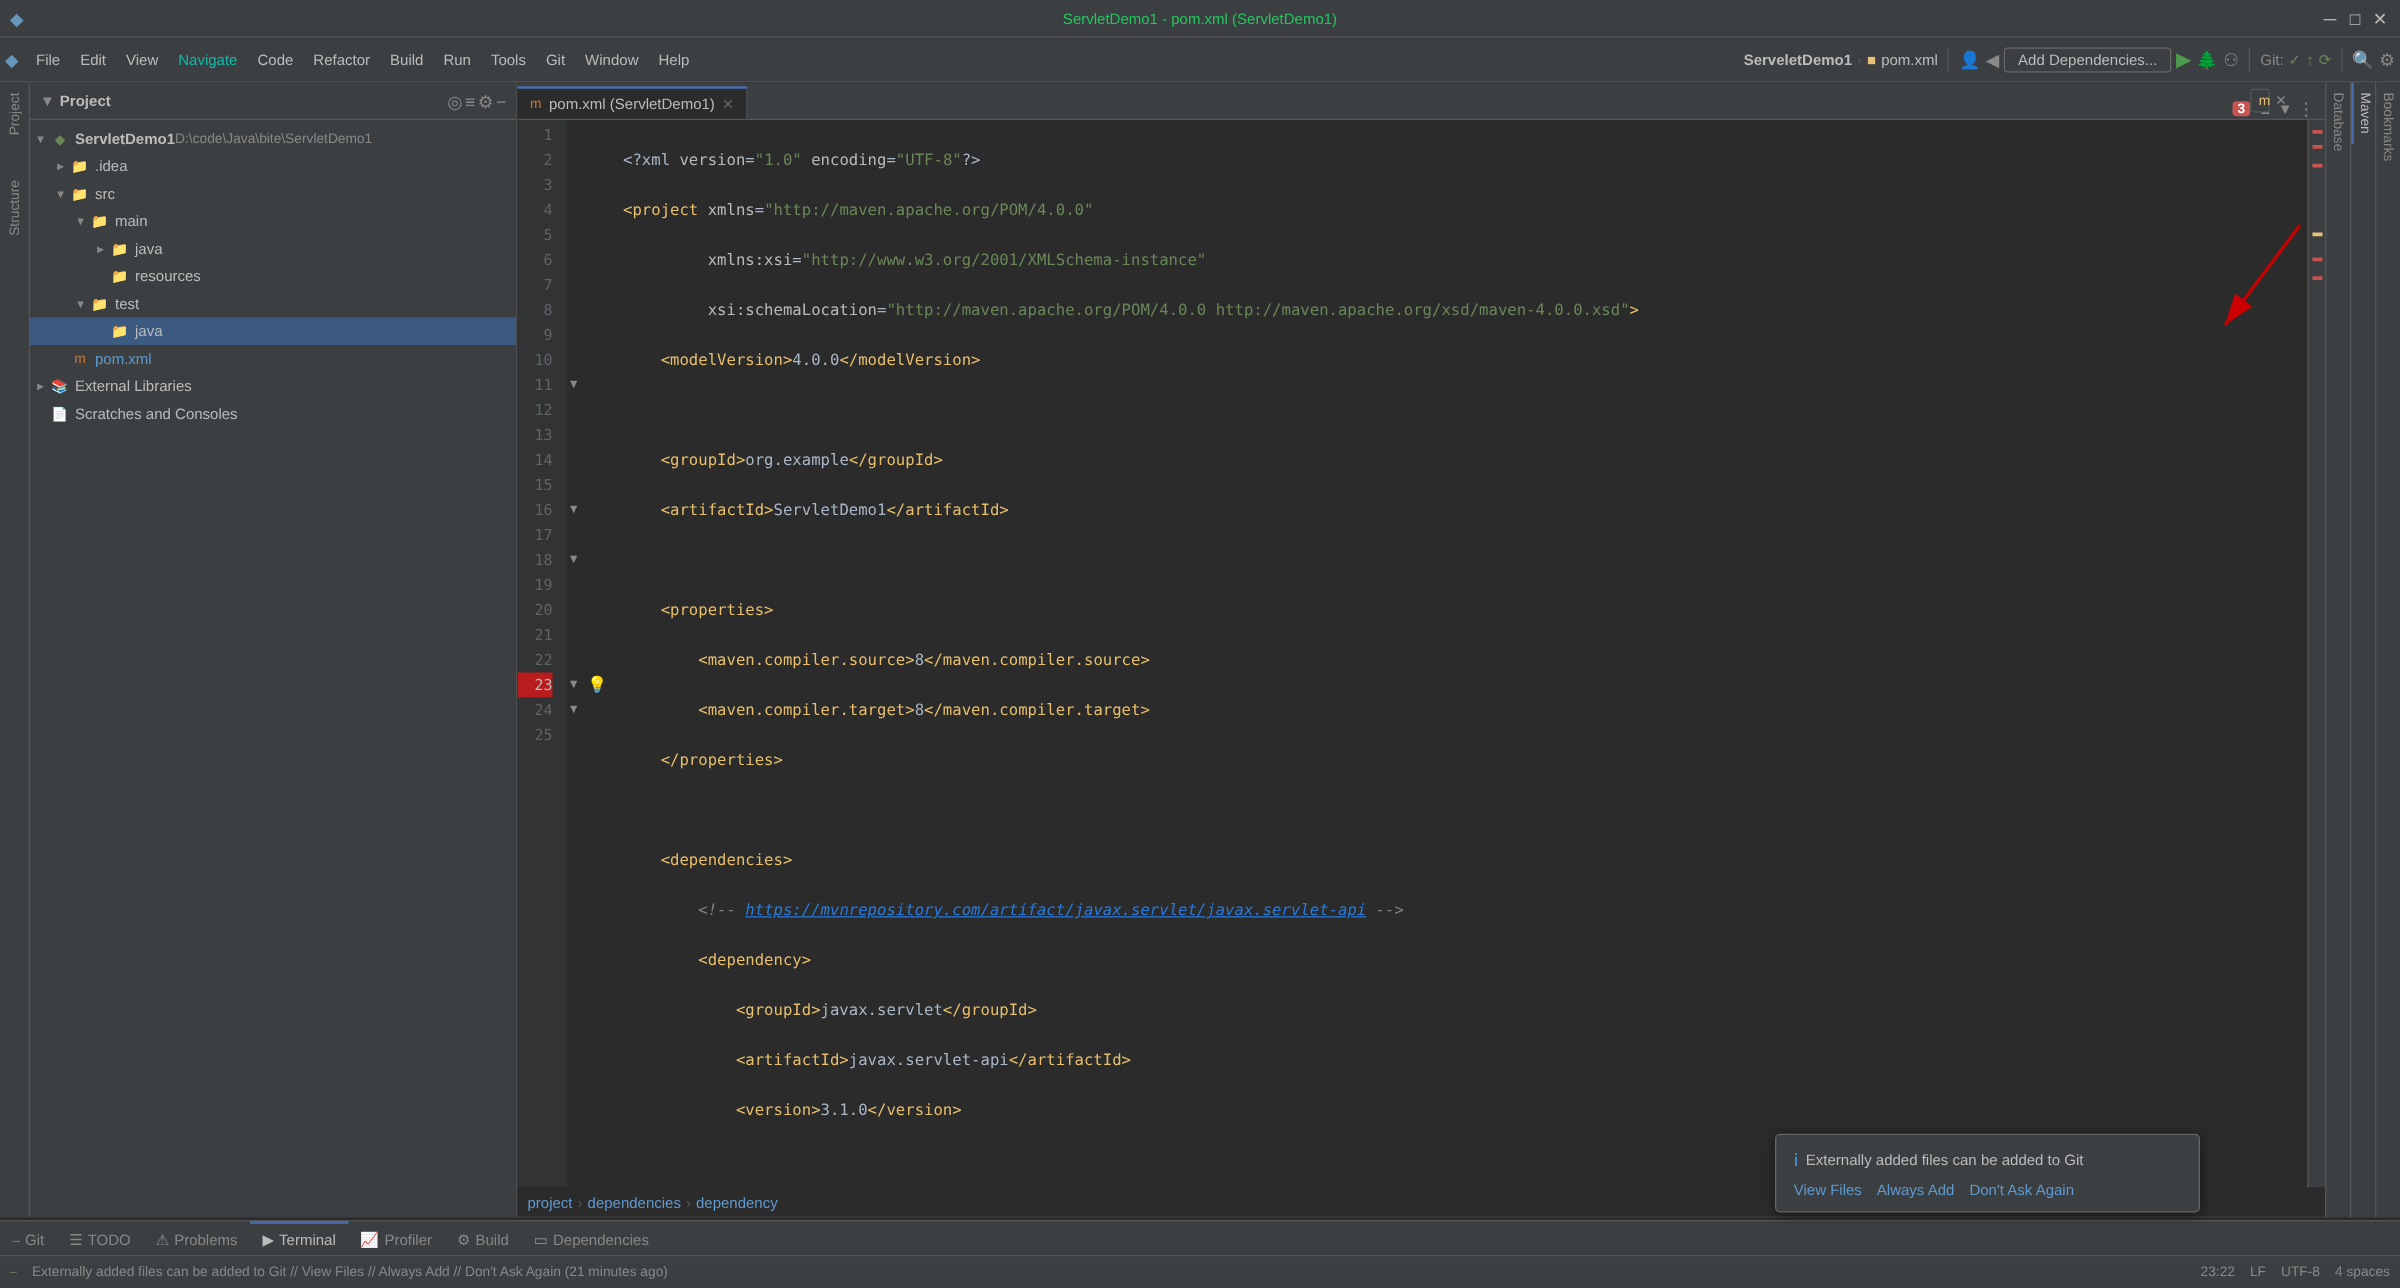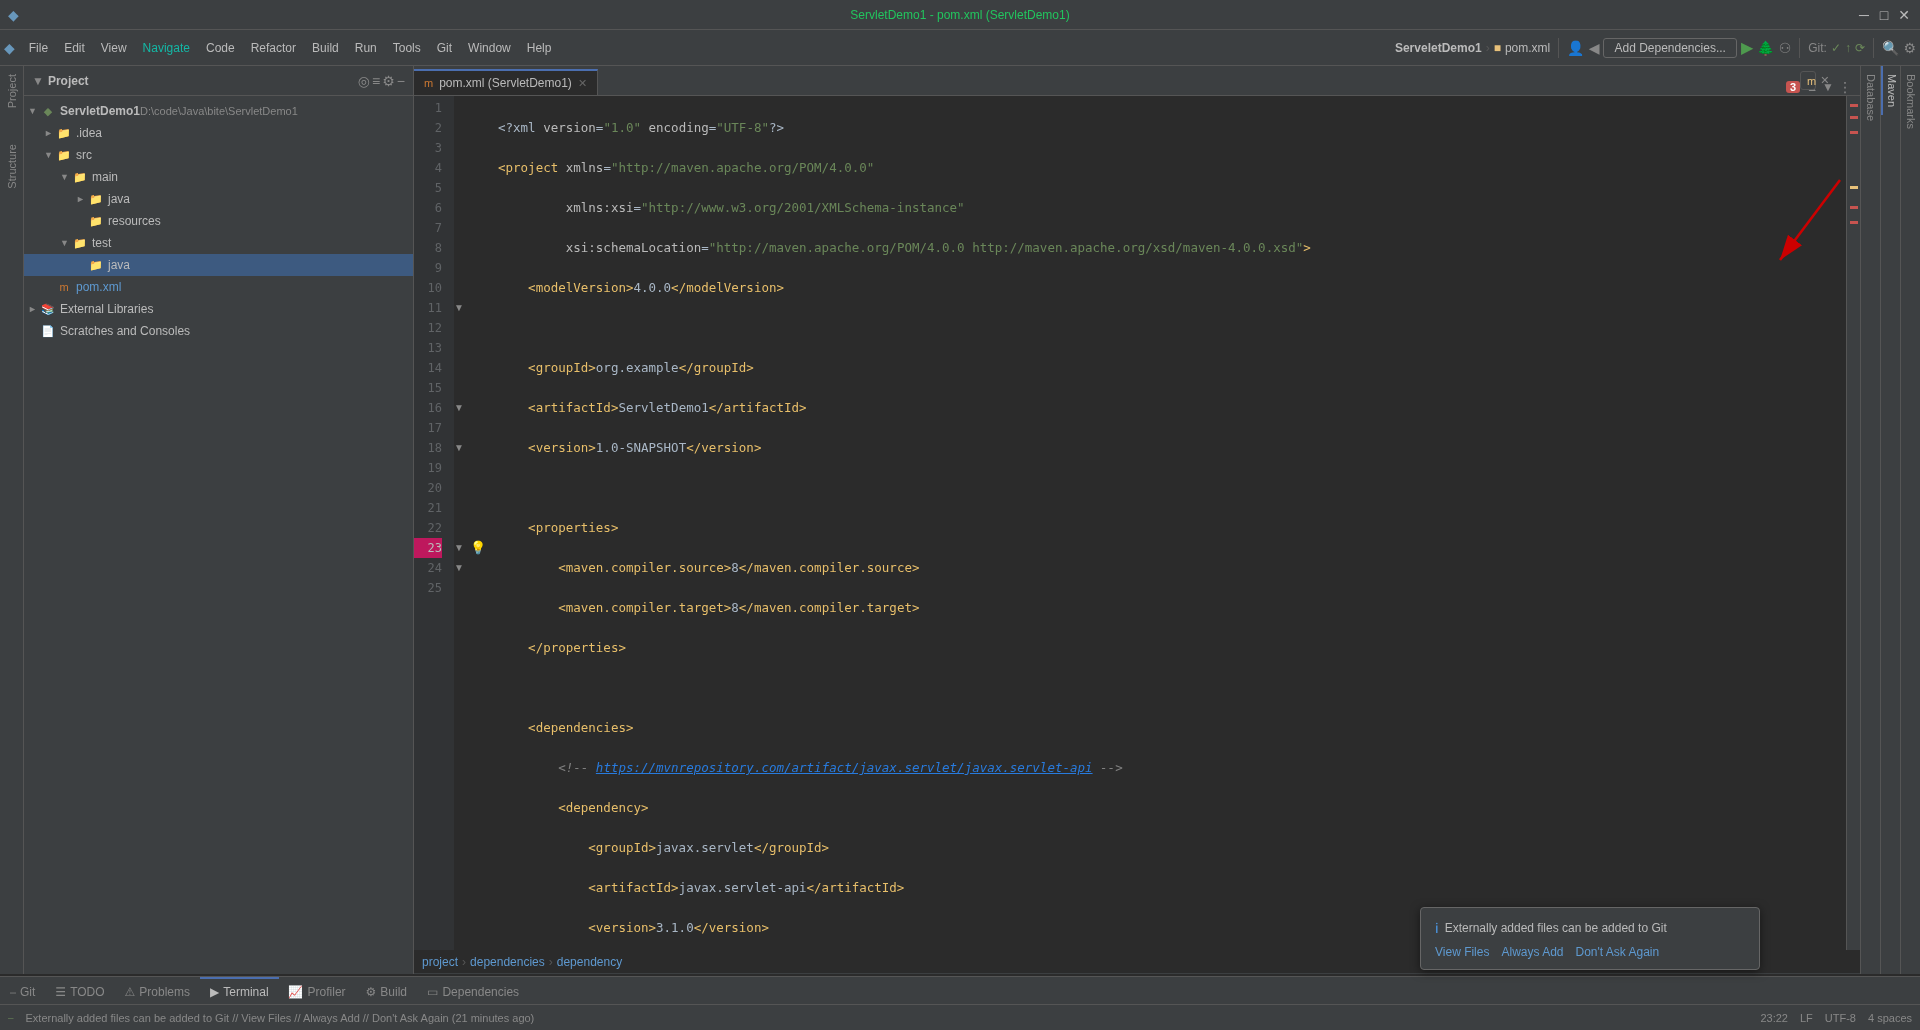--- a/index.html
+++ b/index.html
@@ -287,21 +287,21 @@
             <div>13</div>
             <div>14</div>
             <div>15</div>
           <div>16</div>
             <div>17</div>
             <div>18</div>
             <div>19</div>
             <div>20</div>
           <div>21</div>
             <div>22</div>
-          <div style="color:#bbb;background:#be185d;">23</div>
+          <div style="color:#bbb;background:#b91c1c;">23</div>
           <div>24</div>
             <div>25</div>
         </div>
       </div>
 
       <div style="width:16px;background:#2b2b2b;flex-shrink:0;font-size:10px;line-height:20px;color:#888;padding-top:2px;">
         <div style="height:20px;"></div>
         <div style="height:20px;"></div>
         <div style="height:20px;"></div>
         <div style="height:20px;"></div>
@@ -371,21 +371,20 @@
       <div id="code-area">
         <div style="font-family:Consolas,monospace;font-size:12.5px;line-height:20px;white-space:pre;padding-bottom:400px;">
 <span style="display:block;"><span class="c-text">&lt;?xml </span><span class="c-attr">version</span><span class="c-text">=</span><span class="c-val">"1.0"</span><span class="c-attr"> encoding</span><span class="c-text">=</span><span class="c-val">"UTF-8"</span><span class="c-text">?&gt;</span></span>
 <span style="display:block;"><span class="c-tag">&lt;project</span><span class="c-attr"> xmlns</span><span class="c-text">=</span><span class="c-val">"http://maven.apache.org/POM/4.0.0"</span></span>
 <span style="display:block;">         <span class="c-attr">xmlns:xsi</span><span class="c-text">=</span><span class="c-val">"http://www.w3.org/2001/XMLSchema-instance"</span></span>
 <span style="display:block;">         <span class="c-attr">xsi:schemaLocation</span><span class="c-text">=</span><span class="c-val">"http://maven.apache.org/POM/4.0.0 http://maven.apache.org/xsd/maven-4.0.0.xsd"</span><span class="c-tag">&gt;</span></span>
 <span style="display:block;">    <span class="c-tag">&lt;modelVersion&gt;</span><span class="c-text">4.0.0</span><span class="c-tag">&lt;/modelVersion&gt;</span></span>
 <span style="display:block;"> </span>
 <span style="display:block;">    <span class="c-tag">&lt;groupId&gt;</span><span class="c-text">org.example</span><span class="c-tag">&lt;/groupId&gt;</span></span>
 <span style="display:block;">    <span class="c-tag">&lt;artifactId&gt;</span><span class="c-text">ServletDemo1</span><span class="c-tag">&lt;/artifactId&gt;</span></span>
-<span style="display:block;">    <span class="c-tag">&lt;version&gt;</span><span class="c-text">1.0-SNAPSHOT</span><span class="c-tag">&lt;/version&gt;</span></span>
 <span style="display:block;"> </span>
 <span style="display:block;">    <span class="c-tag">&lt;properties&gt;</span></span>
 <span style="display:block;">        <span class="c-tag">&lt;maven.compiler.source&gt;</span><span class="c-text">8</span><span class="c-tag">&lt;/maven.compiler.source&gt;</span></span>
 <span style="display:block;">        <span class="c-tag">&lt;maven.compiler.target&gt;</span><span class="c-text">8</span><span class="c-tag">&lt;/maven.compiler.target&gt;</span></span>
 <span style="display:block;">    <span class="c-tag">&lt;/properties&gt;</span></span>
 <span style="display:block;"> </span>
 <span style="display:block;">    <span class="c-tag">&lt;dependencies&gt;</span></span>
 <span style="display:block;">        <span class="c-comment">&lt;!-- <span class="c-link">https://mvnrepository.com/artifact/javax.servlet/javax.servlet-api</span> --&gt;</span></span>
 <span style="display:block;">        <span class="c-tag">&lt;dependency&gt;</span></span>
 <span style="display:block;">            <span class="c-tag">&lt;groupId&gt;</span><span class="c-text">javax.servlet</span><span class="c-tag">&lt;/groupId&gt;</span></span>

